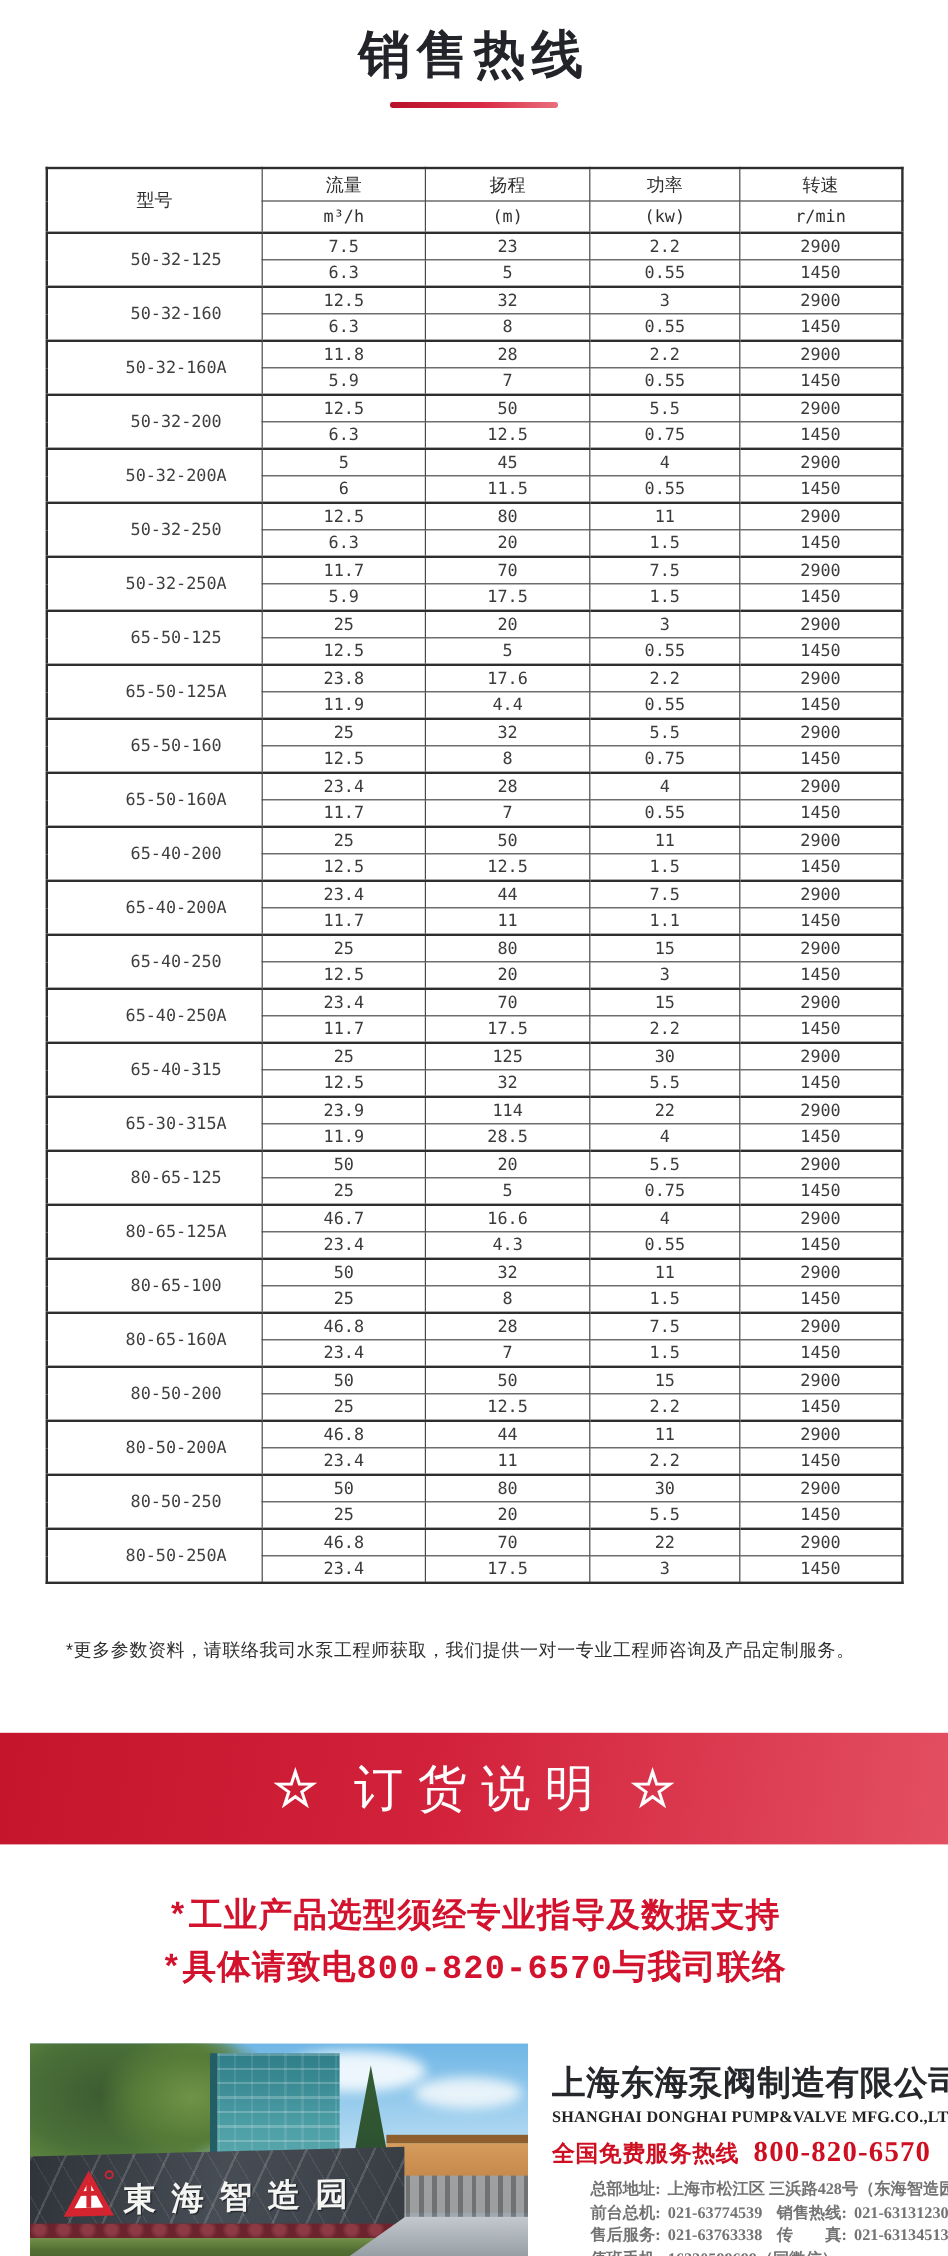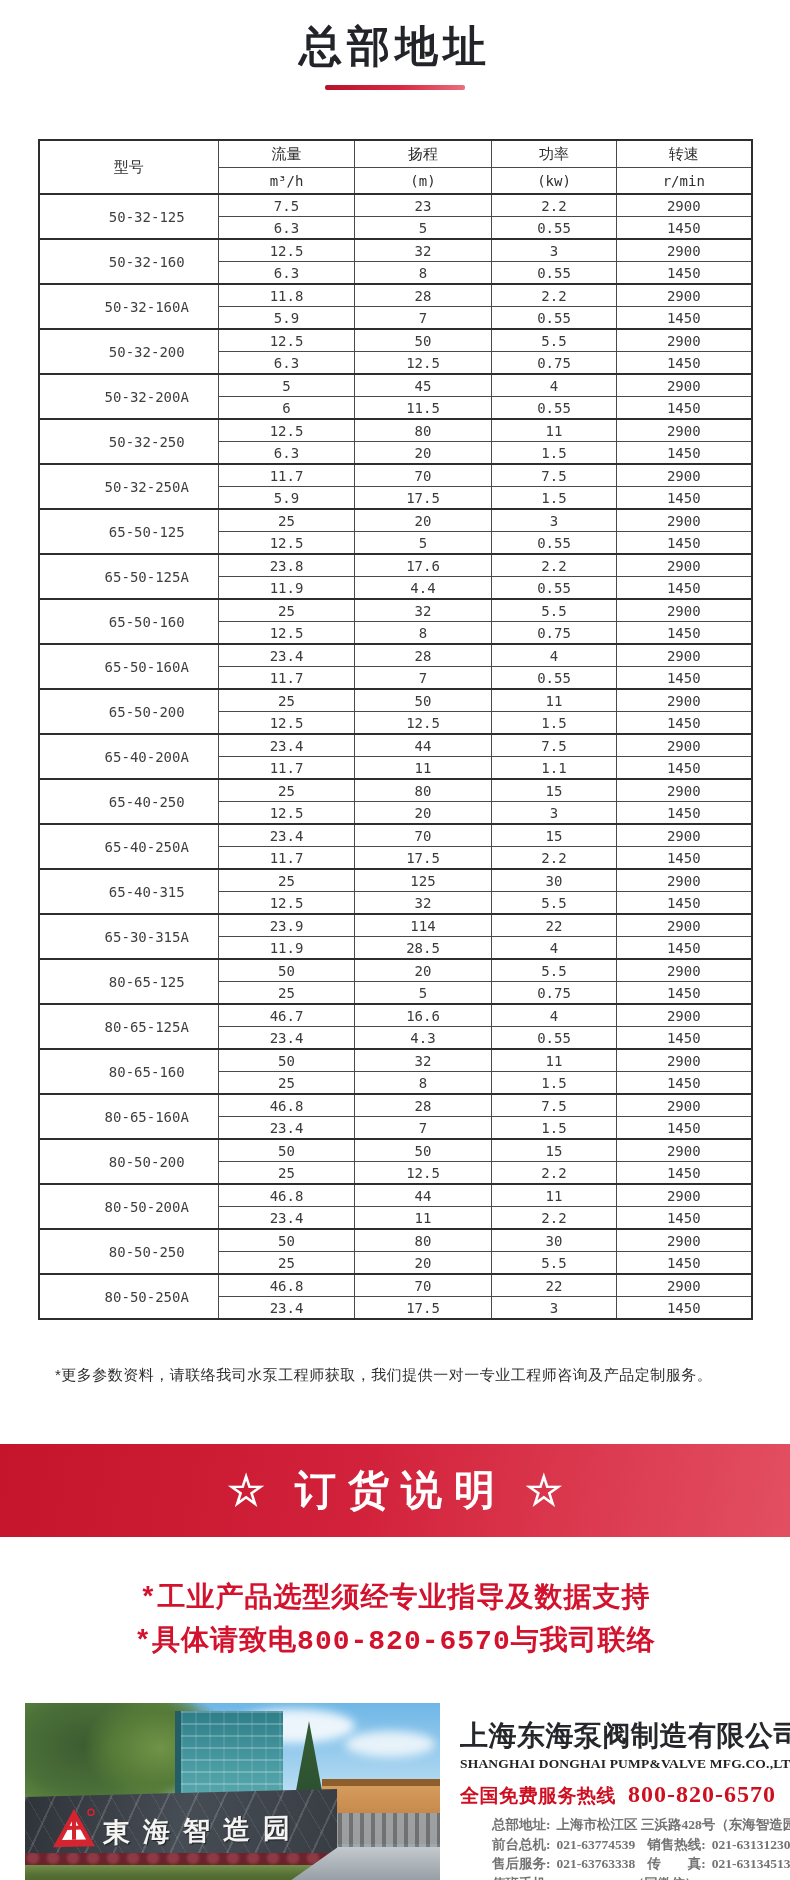--- a/index.html
+++ b/index.html
@@ -50,21 +50,21 @@
   
   .order-banner{
     margin-top:59px;width:790px;height:93px;
     background:linear-gradient(100deg,#c4152c 0%,#d2213a 45%,#e34f62 100%);
     display:flex;align-items:center;justify-content:center;
   }
   .order-banner .star{
     color:#ffffff;font-size:42px;font-weight:bold;line-height:1;
   }
   .order-banner .banner-title{
-    color:#ffffff;font-size:41px;font-weight:bold;letter-spacing:12px;
+    color:#ffffff;font-size:41px;font-weight:normal;letter-spacing:12px;
     margin:0 18px 0 30px;line-height:1;
   }
   
   .slogans{margin-top:40px;text-align:center;}
   .slogan{
     font-family:Liberation Mono, monospace;font-weight:bold;
     font-size:28px;color:#d3122d;line-height:43px;letter-spacing:1px;
   }
   
   .company{
@@ -133,21 +133,21 @@
     font-family:"Liberation Serif",serif;font-weight:bold;font-size:13.5px;
     color:#737373;line-height:19.5px;white-space:nowrap;margin-left:32px;
   }
   .c-pair + .c-pair{margin-left:12px;}
   .c-label{margin-right:6px;}
 </style>
 </head>
 <body>
 
 <div class="title-wrap">
-  <h1 class="page-title">总部地址</h1>
+  <h1 class="page-title">销售热线</h1>
   <div class="title-underline"></div>
 </div>
 
 <table class="pump">
   <colgroup>
     <col class="c-model">
       <col class="c-flow">
       <col class="c-head">
       <col class="c-power">
       <col class="c-speed">
@@ -305,21 +305,21 @@
         <td>4</td>
         <td>2900</td>
       </tr>
       <tr>
         <td>11.7</td>
         <td>7</td>
         <td>0.55</td>
         <td>1450</td>
       </tr>
       <tr class="group-start">
-        <td rowspan="2" class="model-cell">65-50-200</td>
+        <td rowspan="2" class="model-cell">65-40-200</td>
         <td>25</td>
         <td>50</td>
         <td>11</td>
         <td>2900</td>
       </tr>
       <tr>
         <td>12.5</td>
         <td>12.5</td>
         <td>1.5</td>
         <td>1450</td>
@@ -409,21 +409,21 @@
         <td>4</td>
         <td>2900</td>
       </tr>
       <tr>
         <td>23.4</td>
         <td>4.3</td>
         <td>0.55</td>
         <td>1450</td>
       </tr>
       <tr class="group-start">
-        <td rowspan="2" class="model-cell">80-65-160</td>
+        <td rowspan="2" class="model-cell">80-65-100</td>
         <td>50</td>
         <td>32</td>
         <td>11</td>
         <td>2900</td>
       </tr>
       <tr>
         <td>25</td>
         <td>8</td>
         <td>1.5</td>
         <td>1450</td>

